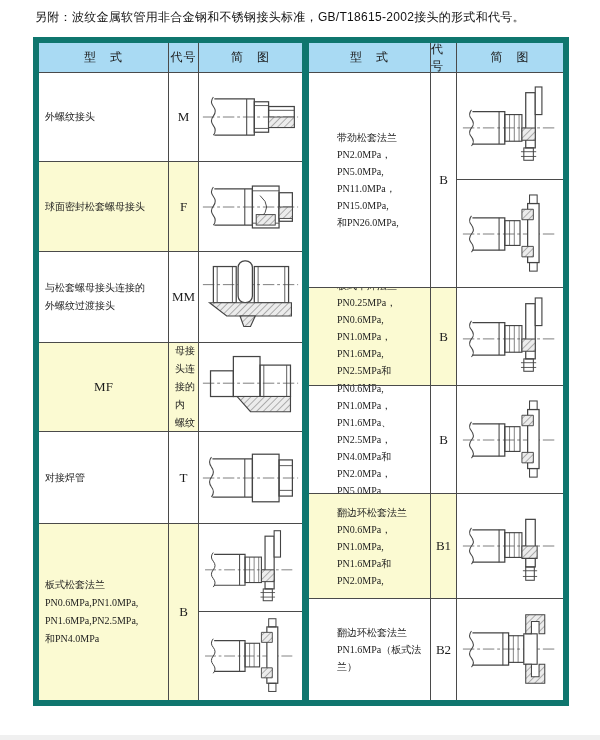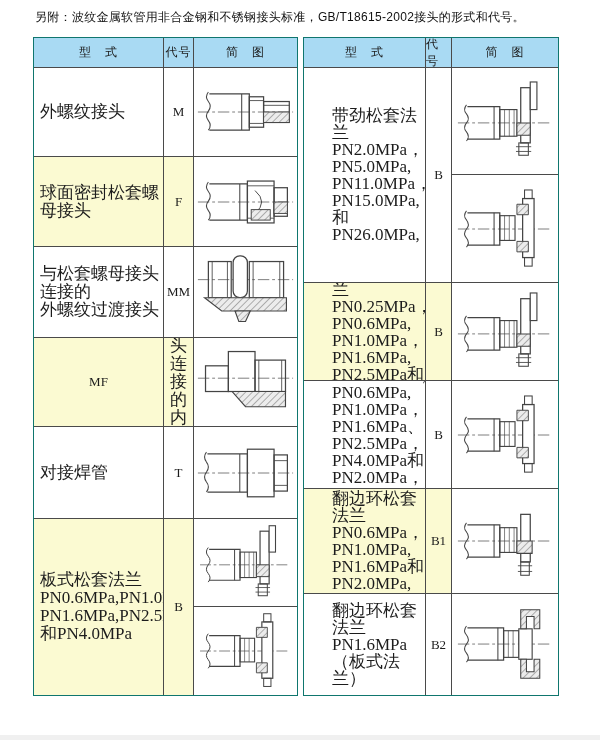--- a/index.html
+++ b/index.html
@@ -6,37 +6,37 @@
   body{
     width:600px;height:740px;position:relative;background:#ffffff;
     font-family:"Liberation Serif", serif;color:#222;overflow:hidden;
   }
   .caption{
     position:absolute;left:35px;top:9px;font-family:"Liberation Sans",sans-serif;
     font-size:12px;font-weight:normal;color:#111;white-space:nowrap;letter-spacing:.3px;
   }
   .tbl{
     position:absolute;top:37px;display:grid;background:#fff;
-    border:1px solid #0f766e;
+    border:6px solid #0f766e;
   }
   .tbl-left{left:33px;grid-template-columns:130px 30px 103px;
     grid-template-rows:30px 89px 90px 91px 89px 92px 176px;}
   .tbl-right{left:303px;grid-template-columns:122px 26px 106px;
     grid-template-rows:30px 215px 98px 108px 105px 101px;}
   .c{
     box-sizing:border-box;border-right:1.5px solid #4a4a4a;border-bottom:1.5px solid #4a4a4a;
     display:flex;align-items:center;overflow:hidden;background:#fff;
   }
   .c:nth-child(3n){border-right:none;}
   .c.lastrow{border-bottom:none;}
   .hdr{
     background:#a9daf3;justify-content:center;font-family:"Liberation Sans",sans-serif;
     font-size:12px;color:#1a1a1a;letter-spacing:1px;
   }
-  .t{white-space:pre-line;padding:0 2px 0 6px;font-size:17px;line-height:18px;color:#1c1c1c;}
+  .t{white-space:pre-line;padding:0 2px 0 6px;font-size:10px;line-height:18px;color:#1c1c1c;}
   .tbl-right .t{line-height:17px;padding-left:28px;}
   .k{justify-content:center;font-size:13px;color:#1c1c1c;}
   .d{justify-content:center;}
   .hl{background:#fbfad2;}
   .stack{flex-direction:column;padding:0;}
   .half{flex:1 1 50%;width:100%;display:flex;align-items:center;justify-content:center;}
   .half:first-child{border-bottom:1.5px solid #4a4a4a;box-sizing:border-box;}
   .dsvg{display:block;}
   .page-edge{position:absolute;left:0;bottom:0;width:600px;height:5px;background:#f0f0f0;}
 </style>

